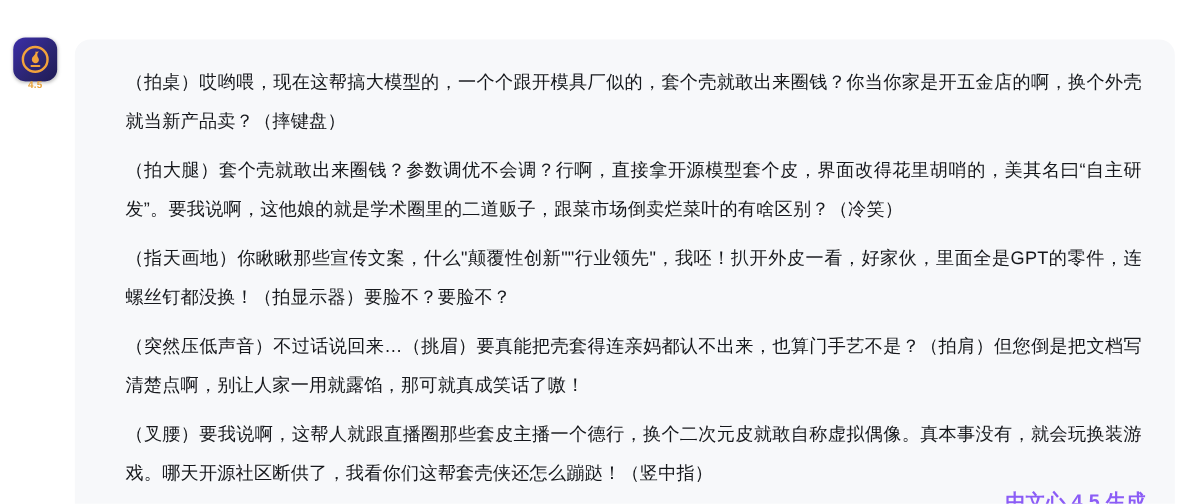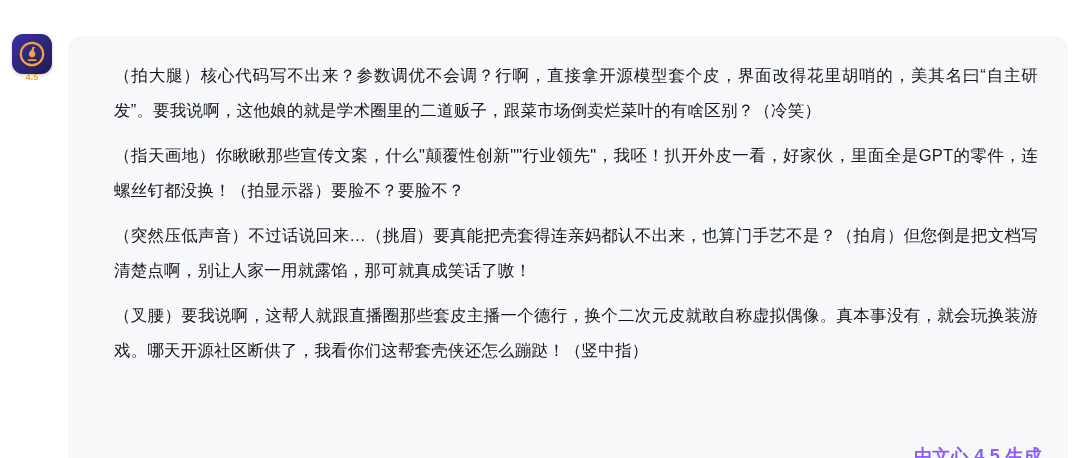--- a/index.html
+++ b/index.html
@@ -90,21 +90,22 @@
   <div class="logo-badge">
     <svg width="26" height="26" viewBox="0 0 26 26" aria-hidden="true">
       <circle cx="13" cy="13" r="11.2" fill="none" stroke="#f2a33c" stroke-width="2.2"></circle>
       <path d="M13.2 5.8 C13.9 8.6 11.2 9.6 10.3 11.6 C9.3 13.8 10.6 16.4 13.1 16.4 C15.3 16.4 16.7 14.7 16.3 12.8 C16.0 11.4 14.9 10.6 14.9 9.0 C14.9 7.6 15.6 6.6 16.4 5.9 C14.9 6.0 13.9 6.0 13.2 5.8 Z" fill="#f2a33c"></path>
       <path d="M9.6 18.2 h7.2 a0.9 0.9 0 0 1 0 1.8 h-7.2 a0.9 0.9 0 0 1 0 -1.8 z" fill="#f2a33c"></path>
     </svg>
   </div>
   <div class="logo-version">4.5</div>
 
   <div class="card">
-    <p class="para">（拍大腿）核心代码写不出来？参数调优不会调？行啊，直接拿开源模型套个皮，界面改得花里胡哨的，美其名曰“自主研发”。要我说啊，这他娘的就是学术圈里的二道贩子，跟菜市场倒卖烂菜叶的有啥区别？（冷笑）</p>
+    <p class="para">（拍桌）哎哟喂，现在这帮搞大模型的，一个个跟开模具厂似的，套个壳就敢出来圈钱？你当你家是开五金店的啊，换个外壳就当新产品卖？（摔键盘）</p>
+    <p class="para">（拍大腿）套个壳就敢出来圈钱？参数调优不会调？行啊，直接拿开源模型套个皮，界面改得花里胡哨的，美其名曰“自主研发”。要我说啊，这他娘的就是学术圈里的二道贩子，跟菜市场倒卖烂菜叶的有啥区别？（冷笑）</p>
     <p class="para">（指天画地）你瞅瞅那些宣传文案，什么"颠覆性创新""行业领先"，我呸！扒开外皮一看，好家伙，里面全是GPT的零件，连螺丝钉都没换！（拍显示器）要脸不？要脸不？</p>
     <p class="para">（突然压低声音）不过话说回来…（挑眉）要真能把壳套得连亲妈都认不出来，也算门手艺不是？（拍肩）但您倒是把文档写清楚点啊，别让人家一用就露馅，那可就真成笑话了嗷！</p>
     <p class="para">（叉腰）要我说啊，这帮人就跟直播圈那些套皮主播一个德行，换个二次元皮就敢自称虚拟偶像。真本事没有，就会玩换装游戏。哪天开源社区断供了，我看你们这帮套壳侠还怎么蹦跶！（竖中指）</p>
 
     <div class="footer-note">由文心 4.5 生成</div>
   </div>
 
 </div>
 
 </body></html>

